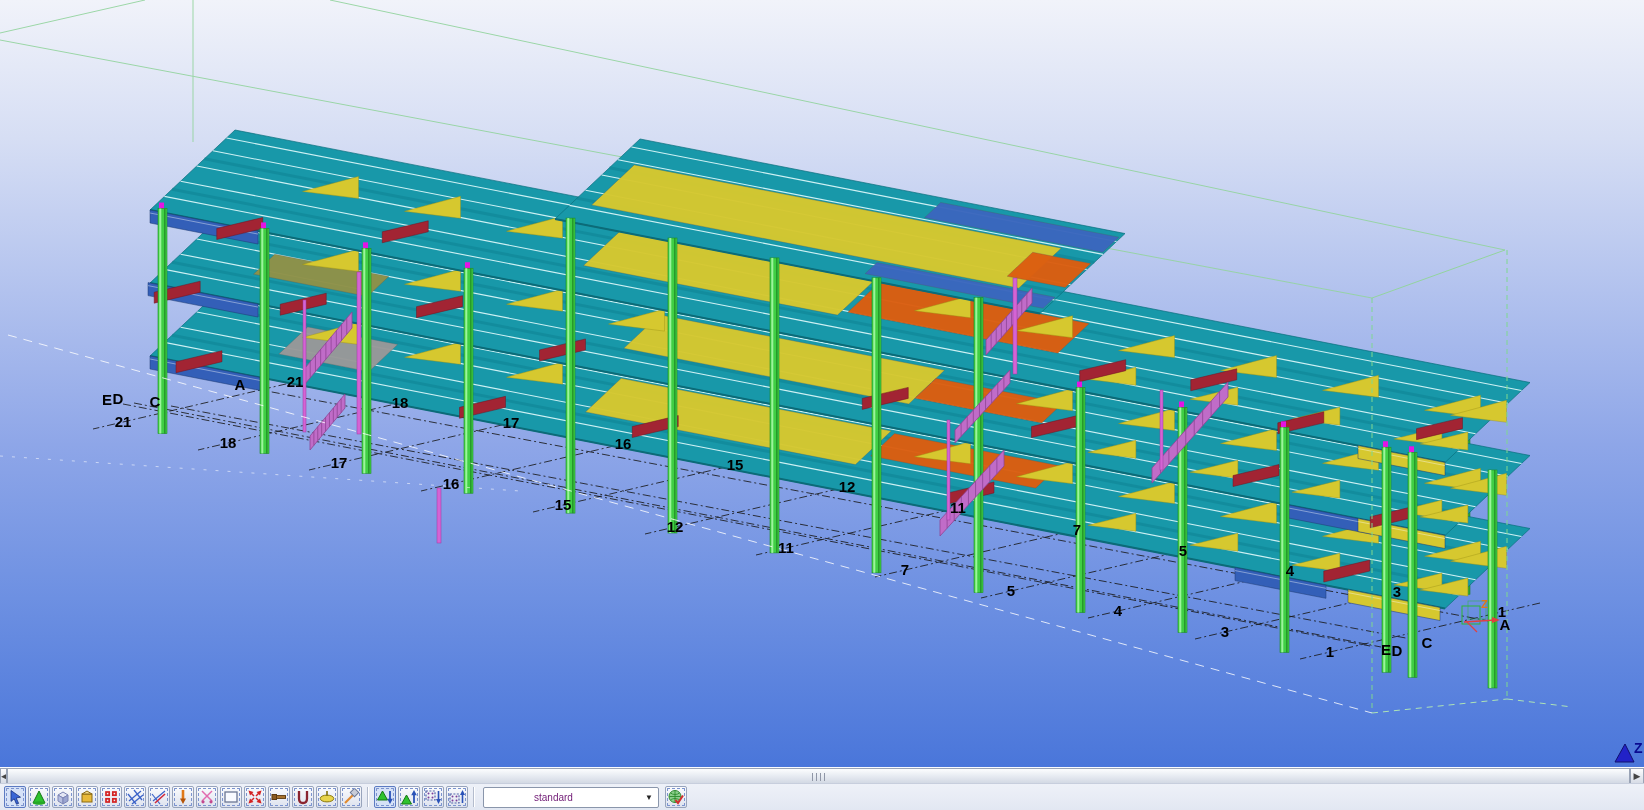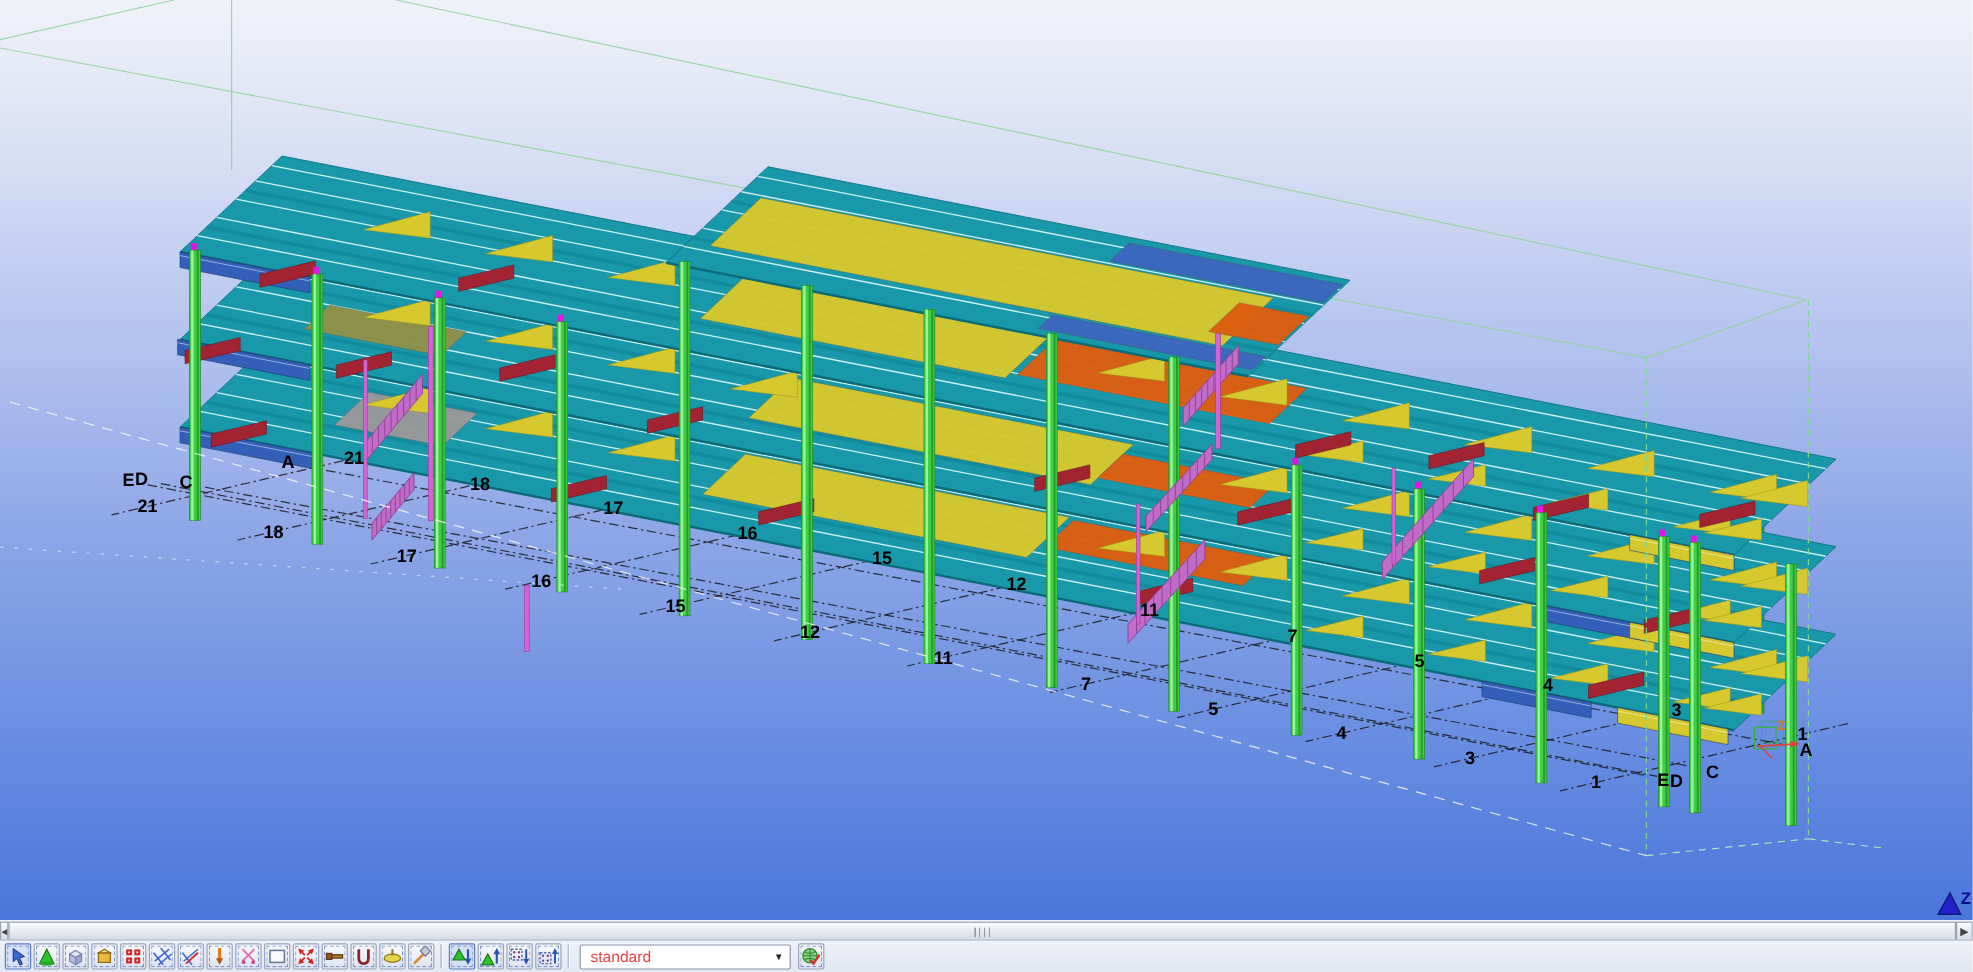--- a/index.html
+++ b/index.html
@@ -26,22 +26,22 @@
     box-sizing:border-box;display:flex;align-items:center;padding-left:3px;}
   .tb-btn{width:22px;height:22px;margin:0 1px;flex:none;border:1px solid #98a4bc;border-radius:2px;
     background:linear-gradient(180deg,#fafbfd,#dde2ee);box-sizing:border-box;position:relative;cursor:pointer;}
   .tb-btn svg{position:absolute;left:1px;top:1px;}
   .tb-btn::after{content:"";position:absolute;inset:1px;border:1px dashed #7b93cf;border-radius:1px;pointer-events:none;}
   .tb-btn.active{background:#d5e1f7;border-color:#5d7bc2;}
   .tb-sep{width:2px;height:20px;margin:0 4px;flex:none;
     background:linear-gradient(90deg,#b4bccd 0 1px,#ffffff 1px 2px);}
   #filter-combo{width:176px;height:21px;margin-left:4px;background:#ffffff;border:1px solid #8a96ab;
     border-radius:2px;display:flex;align-items:center;box-sizing:border-box;cursor:pointer;flex:none;}
-  #filter-combo .combo-text{flex:1;font-size:13px;color:#ef4444;padding-left:8px;
-    white-space:nowrap;overflow:hidden;}
+  #filter-combo .combo-text{flex:1;font-size:10px;color:#701a75;padding-left:8px;
+    white-space:nowrap;overflow:hidden;margin-left:42px;}
   #filter-combo .combo-arrow{width:18px;text-align:center;font-size:8px;color:#222;flex:none;}
 </style>
 </head>
 <body>
 
 <div id="viewport">
 
   <div id="canvas">
     <svg id="scene" width="1644" height="767" viewBox="0 0 1644 767">
 

